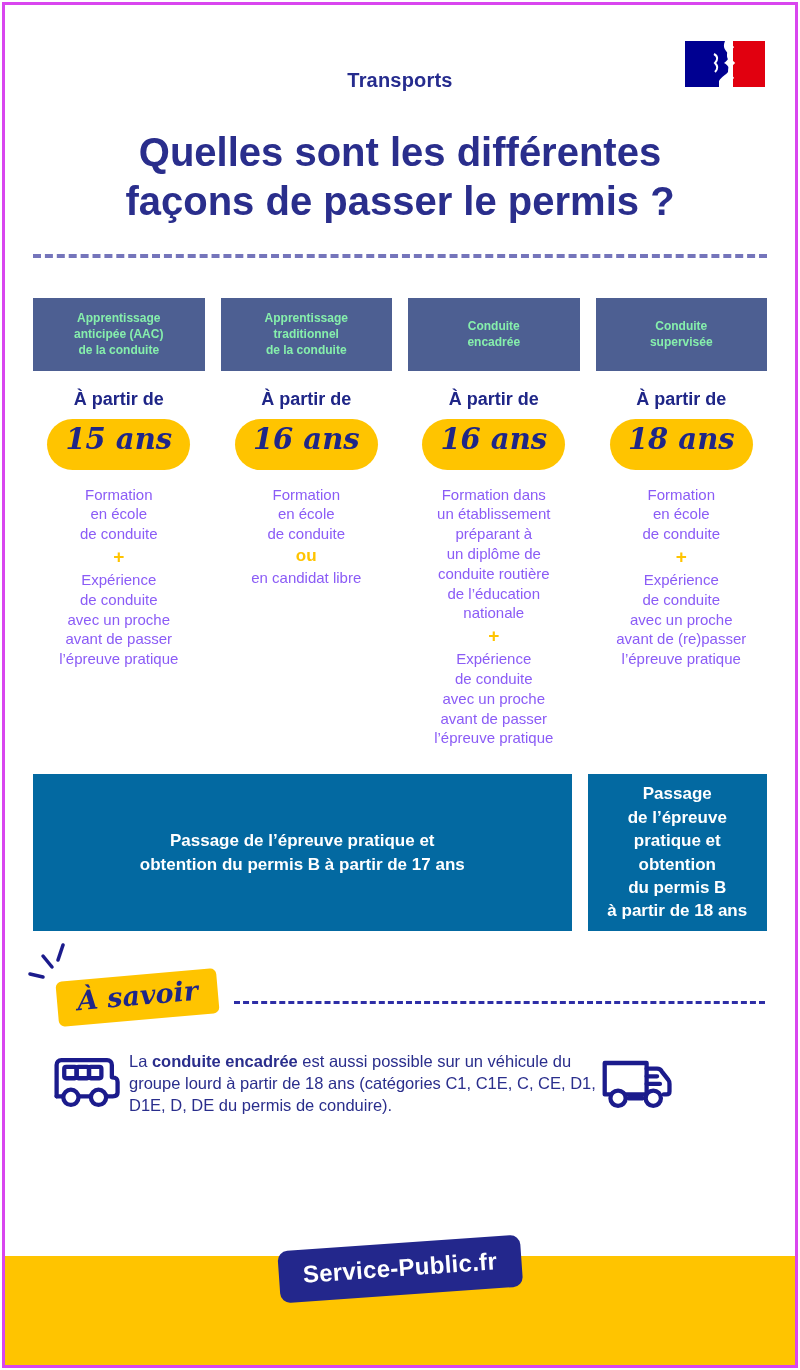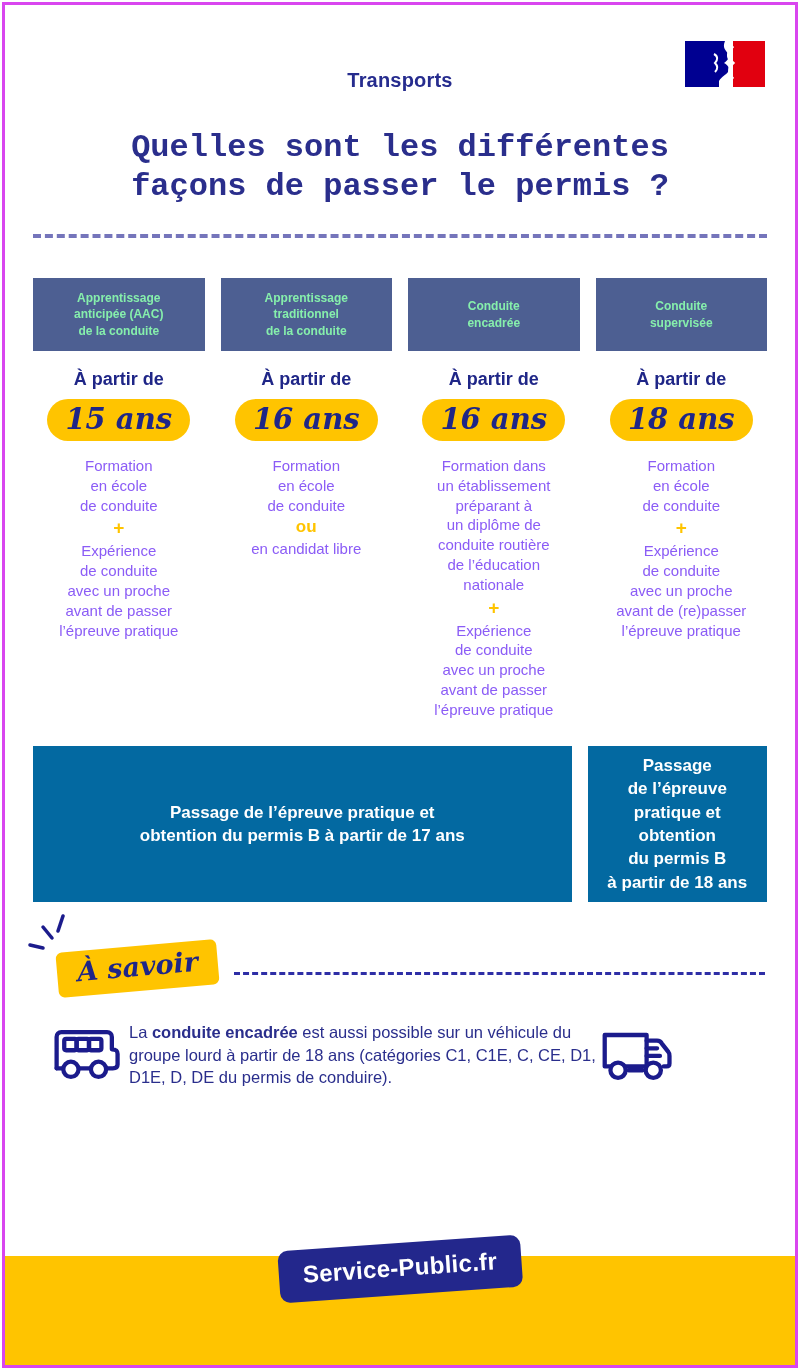--- a/index.html
+++ b/index.html
@@ -31,25 +31,24 @@
     margin-top: 64px;
     text-align: center;
     font-size: 20px;
     font-weight: bold;
     color: #262c8e;
     letter-spacing: .2px;
   }
   .title {
     margin-top: 36px;
     text-align: center;
-    font-size: 32px;
+    font-size: 40px;
     line-height: 1.22;
     font-weight: bold;
     color: #2a2e8c;
-    font-family: Liberation Mono, monospace;
   }
   .permit-badge {
     display: block;
     margin: 30px auto 0;
     width: 222px;
     height: 64px;
     background: #ffc400;
     color: #1f2687;
     font-family: "DejaVu Serif", serif;
     font-style: italic;
@@ -90,21 +89,21 @@
   .from-label {
     margin-top: 18px;
     color: #1f2687;
     font-weight: bold;
     font-size: 18px;
   }
   .age-pill {
     margin-top: 9px;
     background: #ffc400;
     border-radius: 26px;
-    padding: 3px 18px 5px;
+    padding: 3px 18px 14px;
     color: #1f2687;
     font-family: "DejaVu Serif", serif;
     font-style: italic;
     font-weight: bold;
     font-size: 29px;
   }
   .col-body {
     margin-top: 15px;
     text-align: center;
     color: #8b5cf6;

